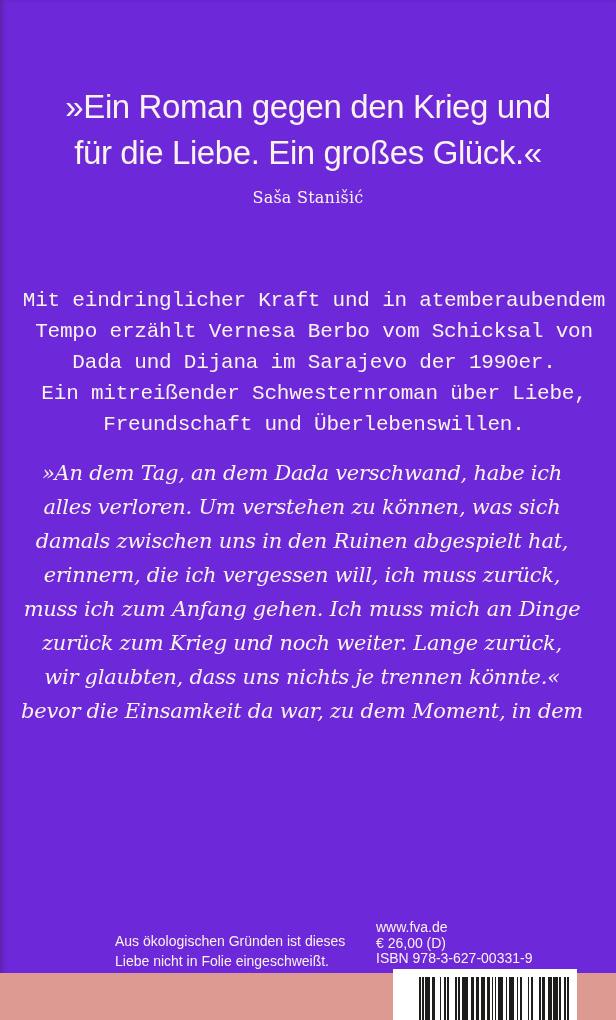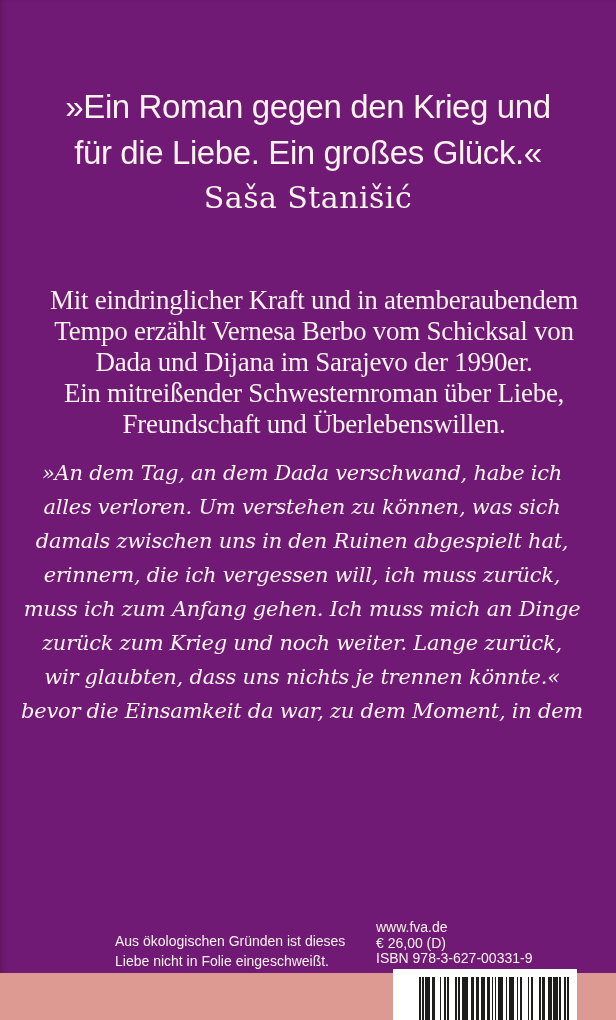--- a/index.html
+++ b/index.html
@@ -1,44 +1,44 @@
 <!DOCTYPE html>
 <html><head>
 <meta charset="utf-8">
 <style>
   html,body { margin:0; padding:0; background:#e8e8e8; }
   .cover {
     position:relative;
     width:616px; height:1020px;
     margin:0 auto;
-    background:#701a75;
+    background:#6d28d9;
     overflow:hidden;
     box-shadow: inset 4px 0 6px -3px rgba(60,10,5,.35);
     color:#faf3ec;
   }
   section, .line { text-align:center; }
   .line { white-space:nowrap; }
 
   
   .endorsement { position:absolute; top:84px; left:0; right:0; }
   .q-line {
     font-family:"Liberation Sans", sans-serif;
     font-size:33px; line-height:46px; letter-spacing:-0.012em; font-weight:400;
   }
   .attribution {
     margin-top:7px;
     font-family:"DejaVu Serif", serif;
-    font-size:30px; line-height:30px; letter-spacing:0.015em;
+    font-size:16px; line-height:30px; letter-spacing:0.015em;
   }
 
   
   .blurb { position:absolute; top:285px; left:0; right:0; }
   .b-line {
-    font-family:Liberation Serif, serif;
-    font-size:27px; line-height:31px; letter-spacing:-0.01em;padding-left:12px;
+    font-family:Liberation Mono, monospace;
+    font-size:21px; line-height:31px; letter-spacing:-0.01em;padding-left:12px;
   }
 
   
   .excerpt { position:absolute; top:456px; left:0; right:12px; }
   .x-line {
     font-family:"DejaVu Serif", serif; font-style:italic;
     font-size:21px; line-height:34px; letter-spacing:-0.012em;
   }
 
   

